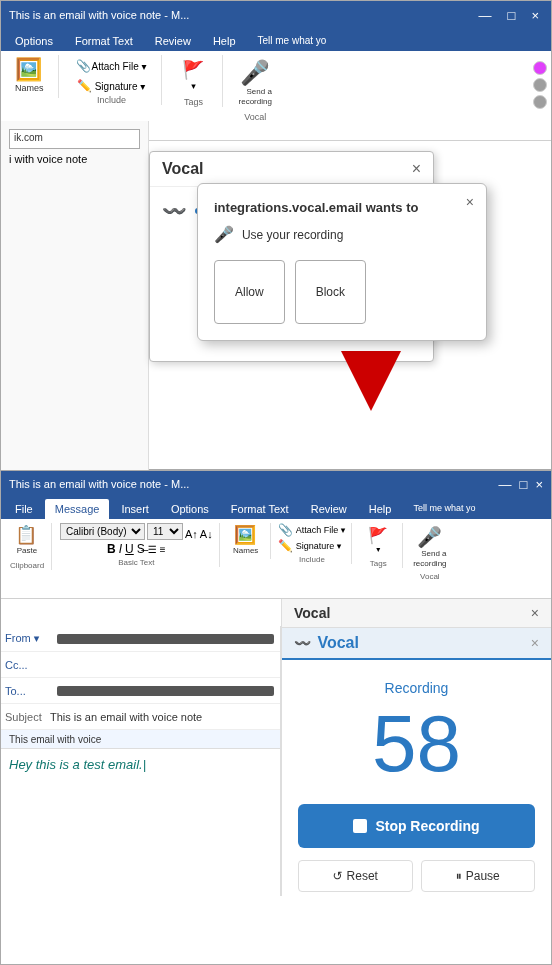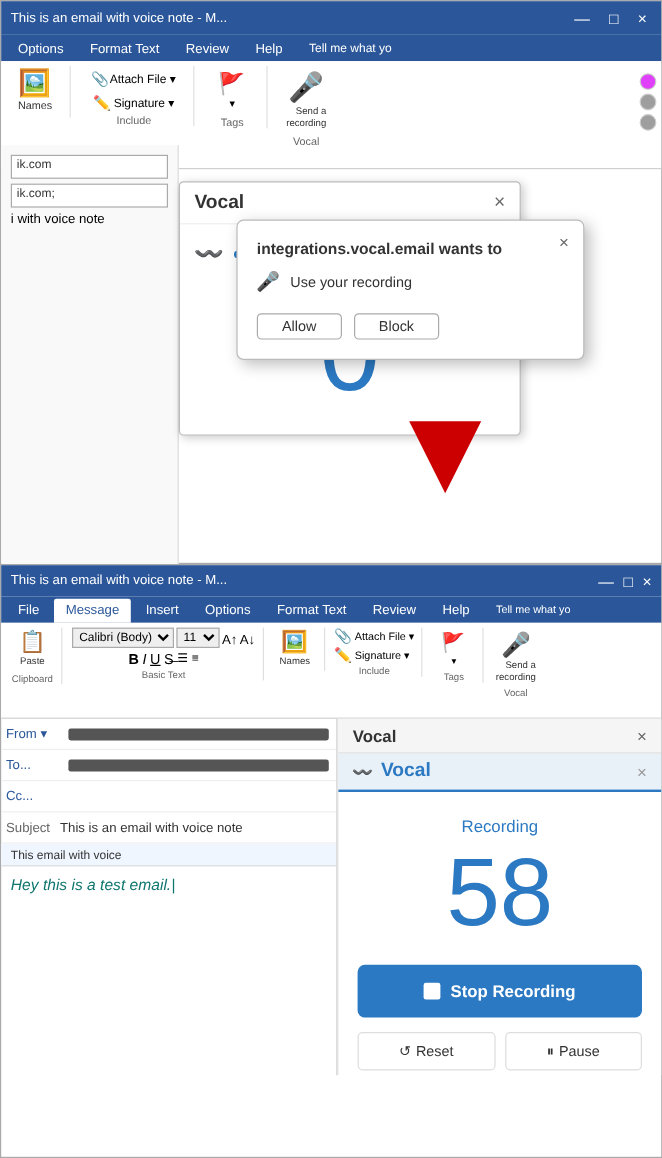--- a/index.html
+++ b/index.html
@@ -201,21 +201,21 @@
     .permission-mic-text {
       font-size: 12px;
       color: #333;
     }
     .permission-buttons {
       display: flex;
       gap: 10px;
       justify-content: flex-start;
     }
     .perm-btn {
-      padding: 3px 20px;
+      padding: 24px 20px;
       border-radius: 4px;
       font-size: 12px;
       cursor: pointer;
       border: 1px solid #aaa;
       background: white;
     }
     .perm-btn-allow {
       background: white;
       color: #333;
     }
@@ -351,20 +351,21 @@
     
     .bottom-email-area {
       display: flex;
       height: calc(100% - 196px);
     }
     .bottom-email-left {
       width: 280px;
       border-right: 1px solid #ddd;
       display: flex;
       flex-direction: column;
+      margin-top: 27px;
     }
     .email-field-row {
       display: flex;
       align-items: center;
       border-bottom: 1px solid #eee;
       padding: 2px 4px;
       min-height: 26px;
     }
     .email-field-label {
       color: #2b579a;
@@ -661,21 +662,20 @@
 
     <div class="color-circles">
       <div class="color-circle" style="background:#e040fb;"></div>
       <div class="color-circle" style="background:#9e9e9e;"></div>
       <div class="color-circle" style="background:#9e9e9e;"></div>
     </div>
   </div>
 
   <div class="top-email-content">
     <div class="top-email-field">ik.com</div>
-    <div class="top-email-field">ik.com;</div>
     <div style="font-size:11px; margin-top:4px;">i with voice note</div>
   </div>
 
   <div class="vocal-panel-top">
     <div class="vocal-panel-header">
       <span class="vocal-panel-title">Vocal</span>
       <span class="vocal-panel-close">×</span>
     </div>
     <div class="vocal-panel-body">
       <div class="waveform-area">
@@ -802,27 +802,27 @@
   <div class="bottom-email-area">
 
     <div class="bottom-email-left">
 
       <div class="email-field-row">
         <span class="email-field-label">From ▾</span>
         <div class="email-field-value-redacted"></div>
       </div>
 
       <div class="email-field-row">
+        <span class="email-field-label">Cc...</span>
+        <div style="flex:1;"></div>
+      </div>
+
+      <div class="email-field-row">
         <span class="email-field-label">To...</span>
         <div class="email-field-value-redacted"></div>
-      </div>
-
-      <div class="email-field-row">
-        <span class="email-field-label">Cc...</span>
-        <div style="flex:1;"></div>
       </div>
 
       <div class="email-subject-row">
         <span class="email-subject-label">Subject</span>
         <span class="email-subject-value">This is an email with voice note</span>
       </div>
 
       <div style="padding: 2px 8px; background: #f0f6ff; border-bottom: 1px solid #ddd;">
         <span class="voice-note-label">This email with voice</span>
       </div>

